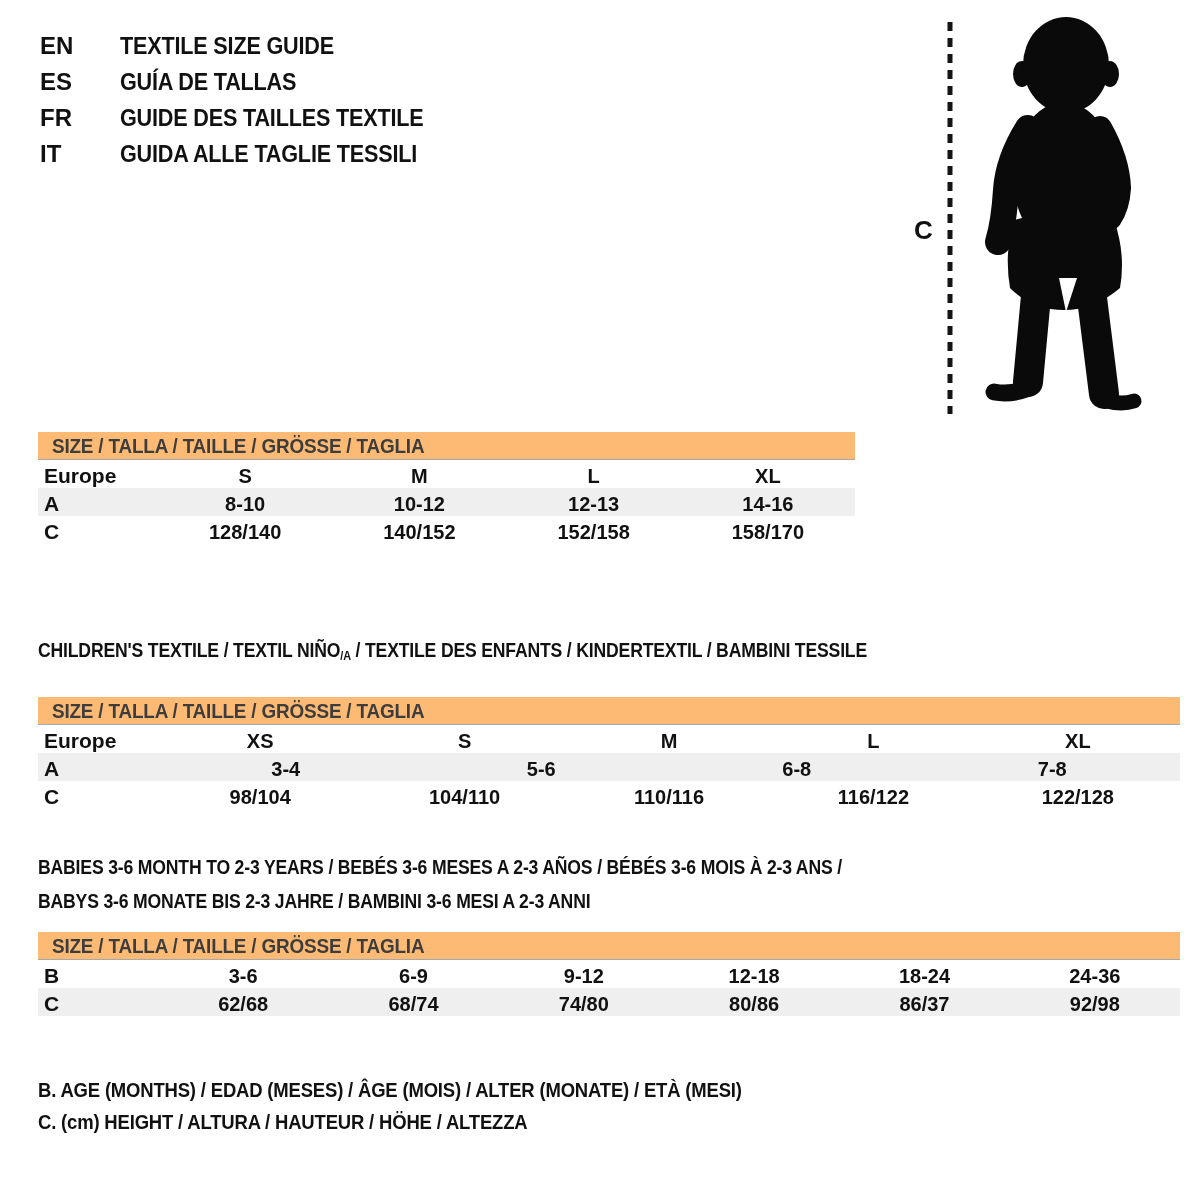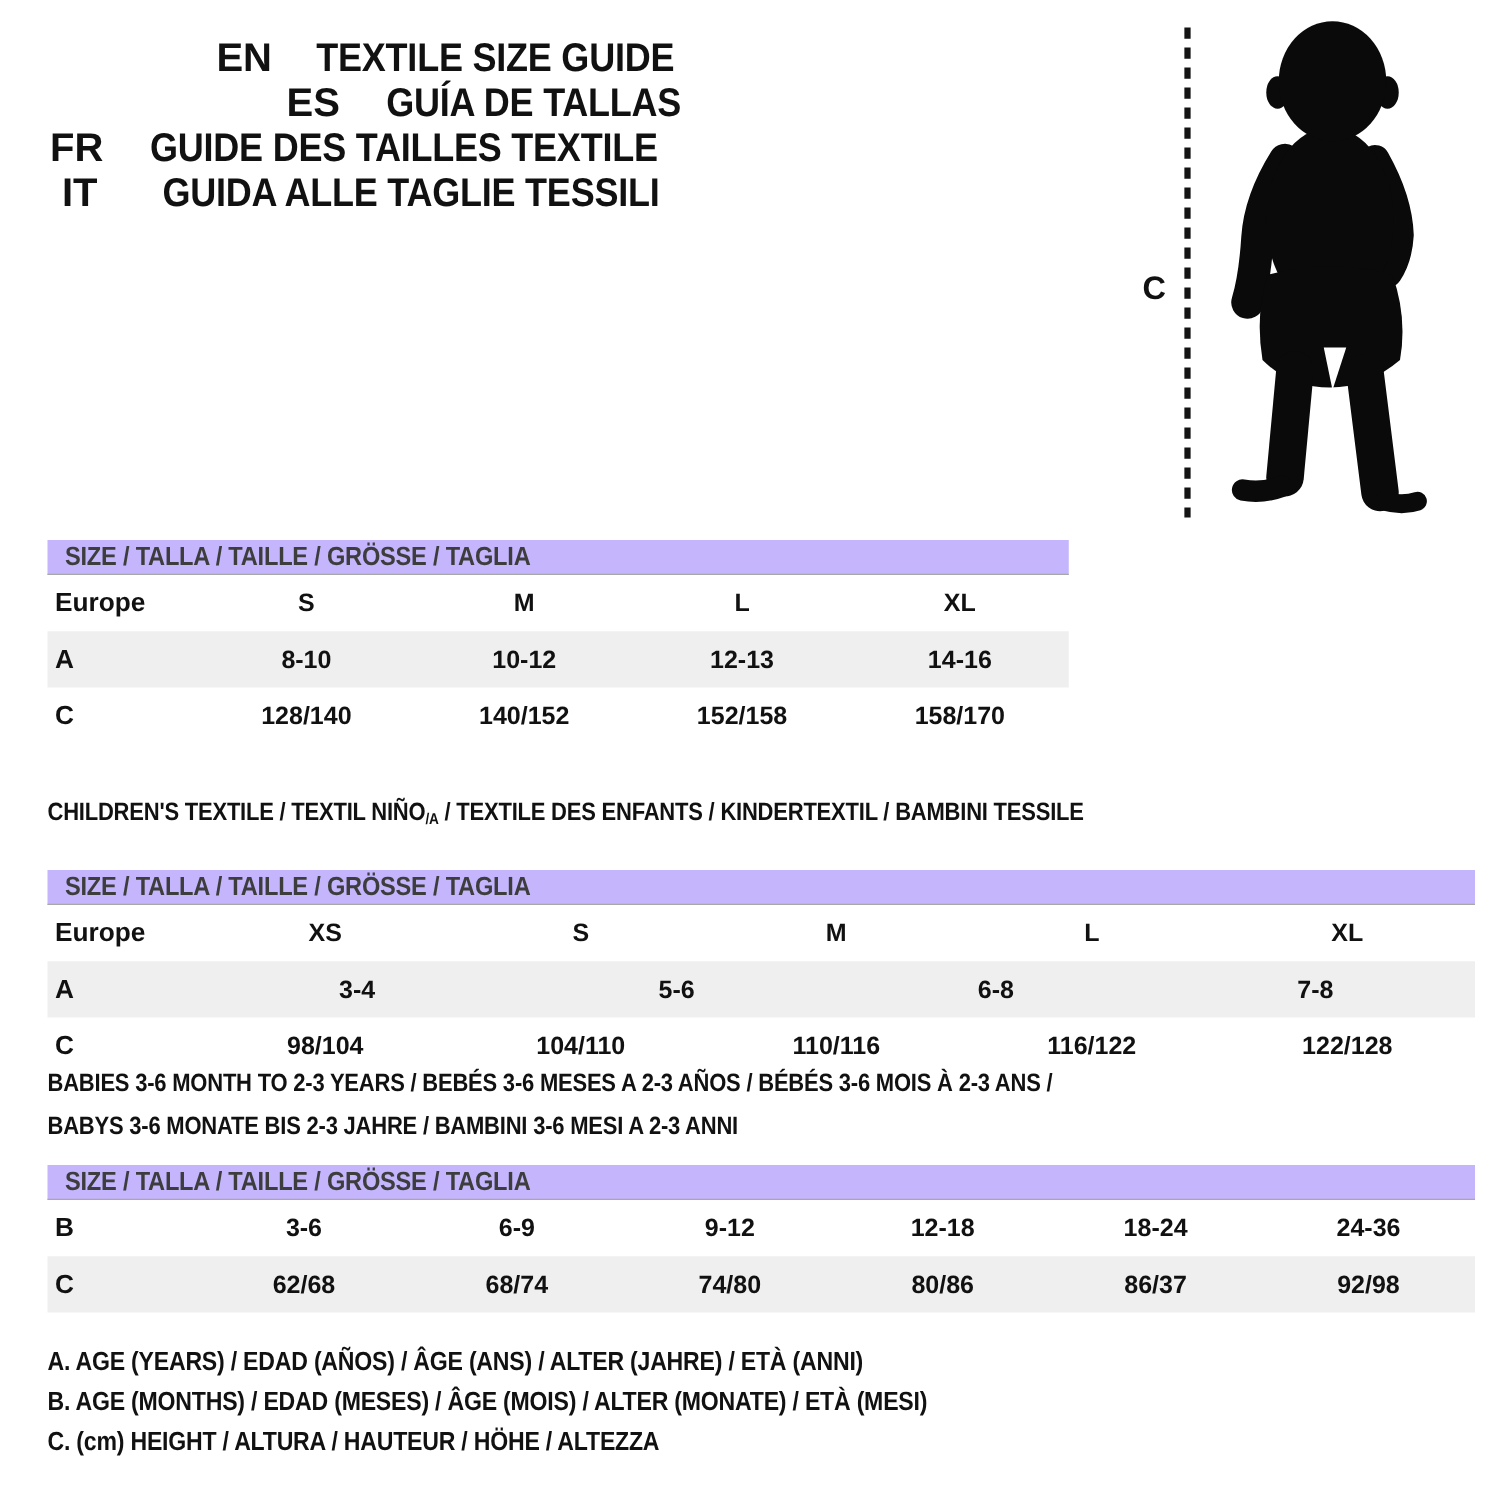--- a/index.html
+++ b/index.html
@@ -13,47 +13,47 @@
     color: #111111;
     -webkit-font-smoothing: antialiased;
   }
 
   
   .cond  { display: inline-block; transform: scaleX(0.88); transform-origin: 0 50%; white-space: nowrap; letter-spacing: -0.2px; }
   .cond9 { display: inline-block; transform: scaleX(0.90); transform-origin: 0 50%; white-space: nowrap; letter-spacing: -0.2px; }
 
   
   .lang-block { position: absolute; left: 40px; top: 28px; }
-  .lang-row   { display: flex; height: 36px; line-height: 36px; font-size: 32px; justify-content: flex-end; }
+  .lang-row   { display: flex; height: 36px; line-height: 36px; font-size: 24px; }
   .lang-code  { width: 80px; }
   .lang-title { }
 
   
   .figure-svg   { position: absolute; left: 898px; top: 8px; width: 260px; height: 415px; }
   .measure-label{ position: absolute; left: 914px; top: 215px; font-size: 26px; }
 
   
   .section { position: absolute; left: 38px; }
   .sec-junior   { top: 432px; width: 817px; }
   .sec-children { top: 638px; width: 1142px; }
   .sec-babies   { top: 850px; width: 1142px; }
 
   .sec-heading { font-size: 20px; line-height: 24px; margin-bottom: 29px; }
   .sec-heading .sub { font-size: 0.62em; vertical-align: -0.28em; }
   .sec-babies .sec-heading { line-height: 34px; margin-bottom: 14px; }
 
   .size-bar {
-    background: #c4b5fd;
+    background: #fdba74;
     border-bottom: 1px solid #a8a8a8;
     height: 27px; line-height: 27px;
     padding-left: 14px;
     font-size: 21px; color: #3d3d3d;
   }
 
-  .t-row  { display: flex; height: 45px; line-height: 32px; font-size: 20px; align-items: center; }
+  .t-row  { display: flex; height: 28px; line-height: 32px; font-size: 20px; }
   .t-row.shade { background: #efefef; }
   .t-label{ width: 120px; padding-left: 6px; box-sizing: border-box; text-align: left; font-size: 21px; }
   .t-cell { flex: 1 1 0; text-align: center; }
 
   
   .footnotes { position: absolute; left: 38px; top: 1074px; }
   .footnote  { height: 32px; line-height: 32px; font-size: 21px; }
 </style>
 </head>
 <body>
@@ -183,16 +183,15 @@
     <span class="t-cell">62/68</span>
     <span class="t-cell">68/74</span>
     <span class="t-cell">74/80</span>
     <span class="t-cell">80/86</span>
     <span class="t-cell">86/37</span>
     <span class="t-cell">92/98</span>
   </div>
 </div>
 
 <div class="footnotes">
-  <div class="footnote"><span class="cond">A. AGE (YEARS) / EDAD (AÑOS) / ÂGE (ANS) / ALTER (JAHRE) / ETÀ (ANNI)</span></div>
   <div class="footnote"><span class="cond">B. AGE (MONTHS) / EDAD (MESES) / ÂGE (MOIS) / ALTER (MONATE) / ETÀ (MESI)</span></div>
   <div class="footnote"><span class="cond">C. (cm) HEIGHT / ALTURA / HAUTEUR / HÖHE / ALTEZZA</span></div>
 </div>
 
 </body></html>

